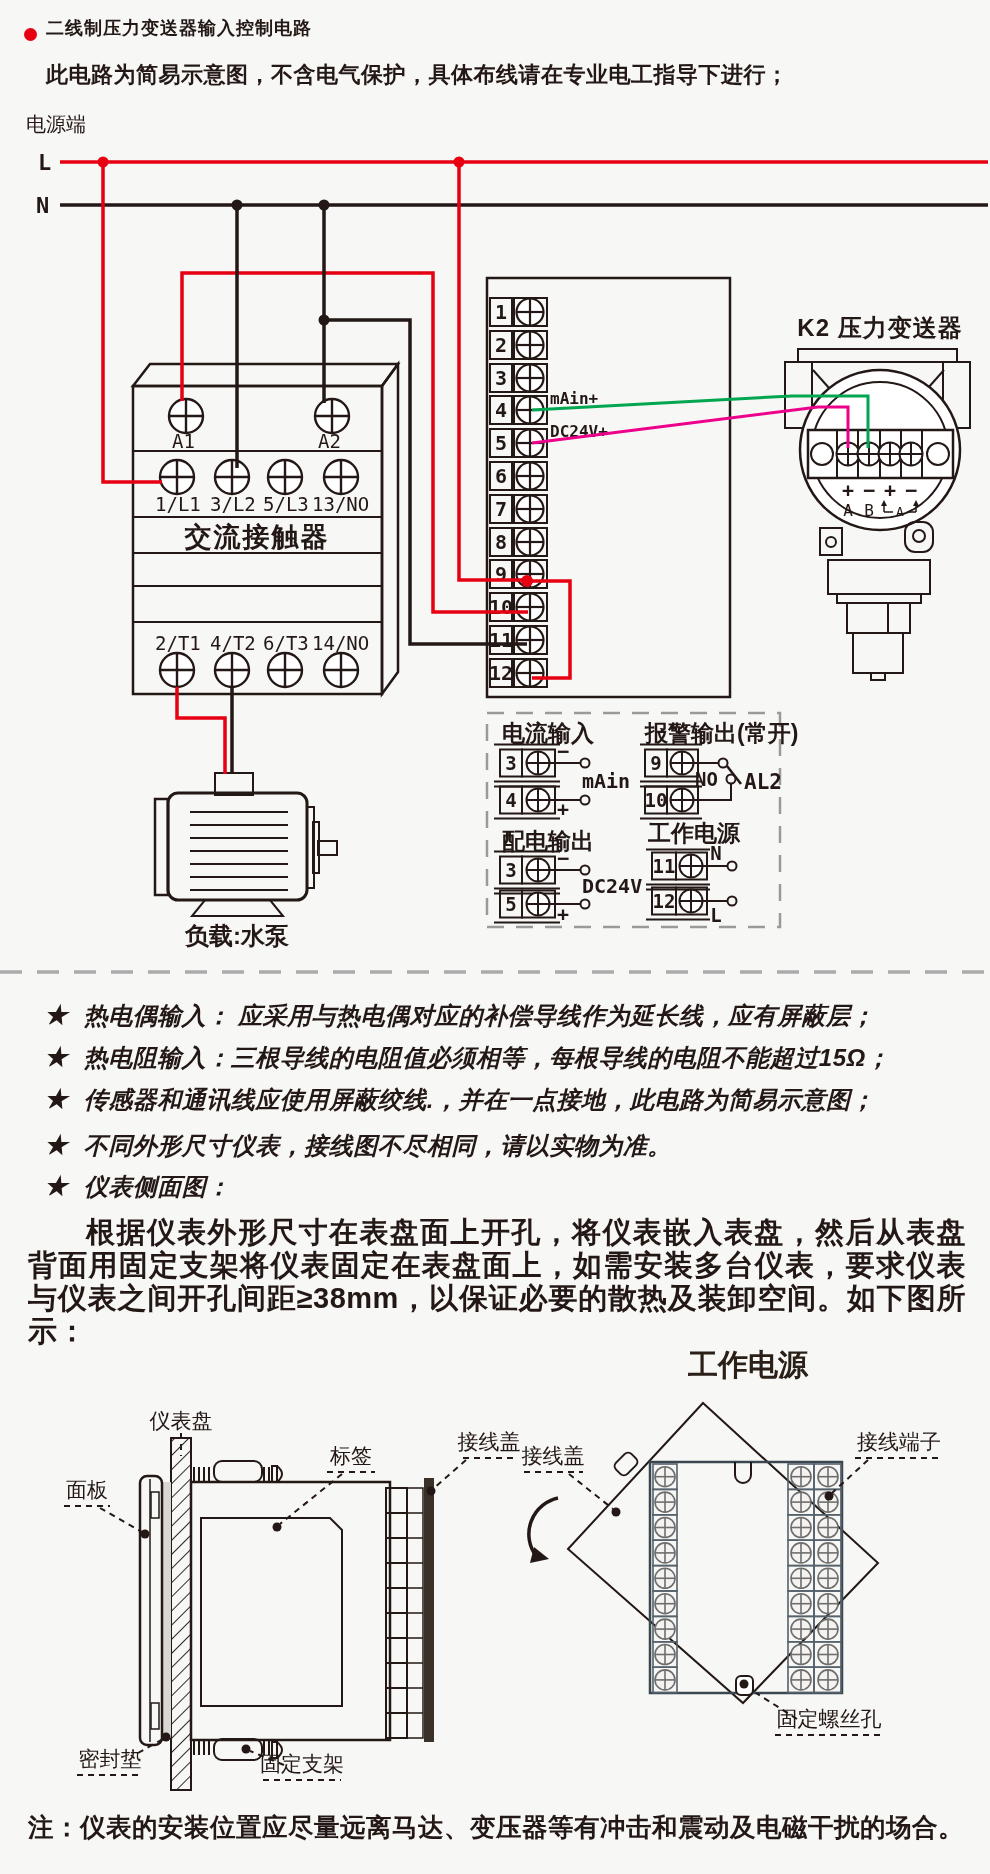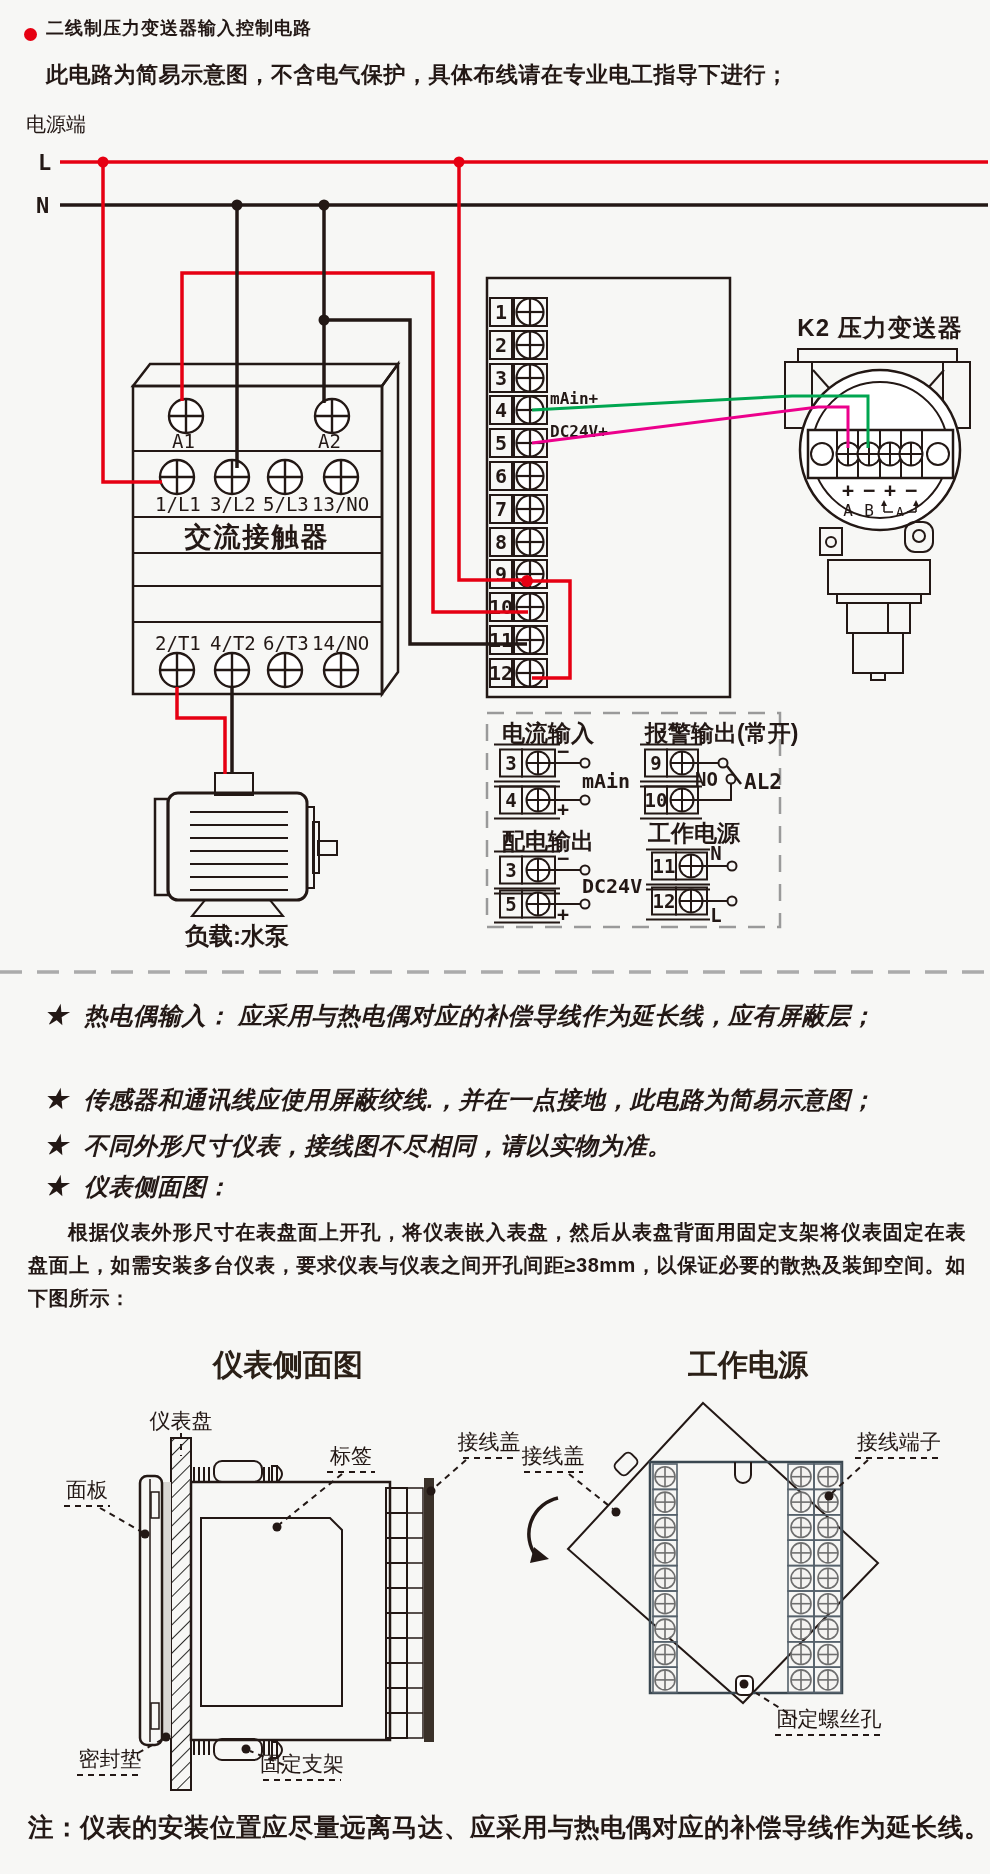--- a/index.html
+++ b/index.html
@@ -5,21 +5,21 @@
   html,body{margin:0;padding:0;}
   #page{position:relative;width:990px;height:1874px;background:#f7f7f5;overflow:hidden;
         font-family:"Liberation Sans",sans-serif;color:#231815;}
   #gfx{position:absolute;left:0;top:0;}
   .abs{position:absolute;}
   .hdr-title{left:46px;top:16px;font-size:18px;font-weight:700;letter-spacing:1px;}
   .hdr-sub{left:46px;top:60px;font-size:22px;font-weight:700;letter-spacing:0.5px;}
   .dot{left:24px;top:28px;width:13px;height:13px;border-radius:50%;background:#e60012;}
   .bullet-line{left:44px;font-size:24px;font-weight:700;white-space:nowrap;letter-spacing:0.5px;font-style:italic;}
   .bullet-line .star{margin-right:16px;font-size:26px;}
-  .para{left:28px;top:1216px;width:938px;font-size:20px;font-weight:700;line-height:33px;
+  .para{left:28px;top:1216px;width:938px;font-size:29px;font-weight:700;line-height:33px;
         text-indent:2em;letter-spacing:0.5px;text-align:justify;}
   .fig-title{top:1345px;width:240px;text-align:center;font-family:"Liberation Serif","DejaVu Serif",serif;
         font-size:30px;font-weight:700;color:#2b2017;}
   .note{left:28px;top:1810px;font-size:25.5px;font-weight:700;letter-spacing:0.5px;white-space:nowrap;}
   
   text{font-family:"DejaVu Sans Mono","Liberation Mono",monospace;fill:#231815;}
   text.cn{font-family:"Liberation Sans",sans-serif;font-weight:700;}
   text.cb{font-family:"Liberation Sans",sans-serif;font-weight:500;}
   .k{stroke:#231815;fill:none;stroke-width:2.5;}
   .k2{stroke:#231815;fill:none;stroke-width:2;}
@@ -513,29 +513,31 @@
     </g>
   </svg>
 
   <span class="abs dot"></span>
   <div class="abs hdr-title">二线制压力变送器输入控制电路</div>
   <div class="abs hdr-sub">此电路为简易示意图，不含电气保护，具体布线请在专业电工指导下进行；</div>
 
   <div class="abs bullet-line" style="top:1000px">
     <span class="star">★</span><span>热电偶输入： 应采用与热电偶对应的补偿导线作为延长线，应有屏蔽层；</span>
   </div>
+  <div class="abs bullet-line" style="top:1042px">
+    <span class="star">★</span><span>热电阻输入：三根导线的电阻值必须相等，每根导线的电阻不能超过15Ω；</span>
+  </div>
   <div class="abs bullet-line" style="top:1084px">
     <span class="star">★</span><span>传感器和通讯线应使用屏蔽绞线.，并在一点接地，此电路为简易示意图；</span>
   </div>
   <div class="abs bullet-line" style="top:1130px">
     <span class="star">★</span><span>不同外形尺寸仪表，接线图不尽相同，请以实物为准。</span>
   </div>
   <div class="abs bullet-line" style="top:1171px">
     <span class="star">★</span><span>仪表侧面图：</span>
   </div>
 
   <div class="abs para">根据仪表外形尺寸在表盘面上开孔，将仪表嵌入表盘，然后从表盘背面用固定支架将仪表固定在表盘面上，如需安装多台仪表，要求仪表与仪表之间开孔间距≥38mm，以保证必要的散热及装卸空间。如下图所示：</div>
 
-  <div class="abs fig-title" style="left:168px">仪表侧面图</div>
   <div class="abs fig-title" style="left:628px">工作电源</div>
 
-  <div class="abs note">注：仪表的安装位置应尽量远离马达、应采用与热电偶对应的补偿导线作为延长线。</div>
+  <div class="abs note">注：仪表的安装位置应尽量远离马达、变压器等有冲击和震动及电磁干扰的场合。</div>
 </div>
 
 </body></html>

